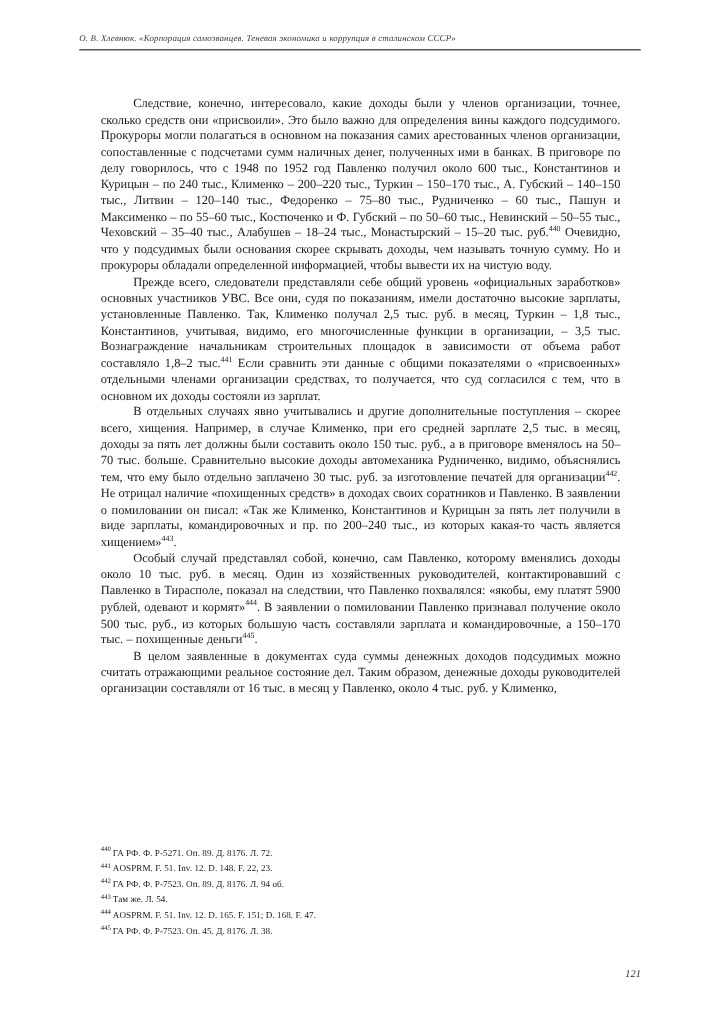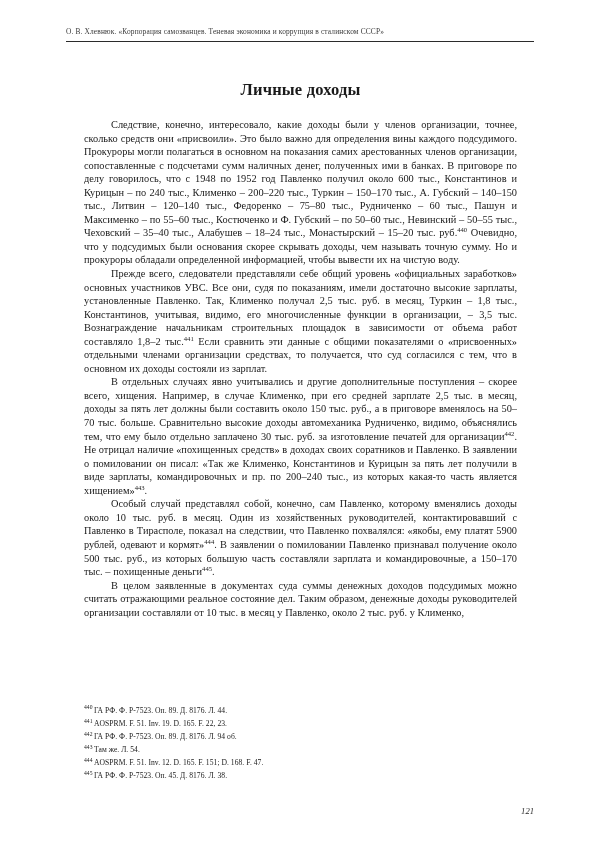--- a/index.html
+++ b/index.html
@@ -24,20 +24,21 @@
   .runhead {
     position: absolute;
     top: 27px;
     left: 66px;
     width: 468px;
     font-size: 7.4px;
     letter-spacing: 0.02em;
     color: #3a3a3a;
     white-space: nowrap;
     text-align: left;
+    font-style: italic;
   }
   .runhead-rule {
     position: absolute;
     top: 41px;
     left: 66px;
     width: 468px;
     height: 1px;
     background: #2b2b2b;
   }
   
@@ -111,39 +112,38 @@
 </head>
 <body>
 
 <div class="page">
 
   <div class="runhead">О. В. Хлевнюк. «Корпорация самозванцев. Теневая экономика и коррупция в сталинском СССР»</div>
   <div class="runhead-rule"></div>
 
   <div class="content">
 
-    <h1 class="title">Личные доходы</h1>
 
     <p class="para"><span>Следствие, конечно, интересовало, какие доходы были у членов организации, точнее, сколько средств они «присвоили». Это было важно для определения вины каждого подсудимого. Прокуроры могли полагаться в основном на показания самих арестованных членов организации, сопоставленные с подсчетами сумм наличных денег, полученных ими в банках. В приговоре по делу говорилось, что с 1948 по 1952 год Павленко получил около 600 тыс., Константинов и Курицын – по 240 тыс., Клименко – 200–220 тыс., Туркин – 150–170 тыс., А. Губский – 140–150 тыс., Литвин – 120–140 тыс., Федоренко – 75–80 тыс., Рудниченко – 60 тыс., Пашун и Максименко – по 55–60 тыс., Костюченко и Ф. Губский – по 50–60 тыс., Невинский – 50–55 тыс., Чеховский – 35–40 тыс., Алабушев – 18–24 тыс., Монастырский – 15–20 тыс. руб.</span><sup class="fn">440</sup><span> Очевидно, что у подсудимых были основания скорее скрывать доходы, чем называть точную сумму. Но и прокуроры обладали определенной информацией, чтобы вывести их на чистую воду.</span></p>
 
     <p class="para"><span>Прежде всего, следователи представляли себе общий уровень «официальных заработков» основных участников УВС. Все они, судя по показаниям, имели достаточно высокие зарплаты, установленные Павленко. Так, Клименко получал 2,5 тыс. руб. в месяц, Туркин – 1,8 тыс., Константинов, учитывая, видимо, его многочисленные функции в организации, – 3,5 тыс. Вознаграждение начальникам строительных площадок в зависимости от объема работ составляло 1,8–2 тыс.</span><sup class="fn">441</sup><span> Если сравнить эти данные с общими показателями о «присвоенных» отдельными членами организации средствах, то получается, что суд согласился с тем, что в основном их доходы состояли из зарплат.</span></p>
 
     <p class="para"><span>В отдельных случаях явно учитывались и другие дополнительные поступления – скорее всего, хищения. Например, в случае Клименко, при его средней зарплате 2,5 тыс. в месяц, доходы за пять лет должны были составить около 150 тыс. руб., а в приговоре вменялось на 50–70 тыс. больше. Сравнительно высокие доходы автомеханика Рудниченко, видимо, объяснялись тем, что ему было отдельно заплачено 30 тыс. руб. за изготовление печатей для организации</span><sup class="fn">442</sup><span>. Не отрицал наличие «похищенных средств» в доходах своих соратников и Павленко. В заявлении о помиловании он писал: «Так же Клименко, Константинов и Курицын за пять лет получили в виде зарплаты, командировочных и пр. по 200–240 тыс., из которых какая-то часть является хищением»</span><sup class="fn">443</sup><span>.</span></p>
 
     <p class="para"><span>Особый случай представлял собой, конечно, сам Павленко, которому вменялись доходы около 10 тыс. руб. в месяц. Один из хозяйственных руководителей, контактировавший с Павленко в Тирасполе, показал на следствии, что Павленко похвалялся: «якобы, ему платят 5900 рублей, одевают и кормят»</span><sup class="fn">444</sup><span>. В заявлении о помиловании Павленко признавал получение около 500 тыс. руб., из которых большую часть составляли зарплата и командировочные, а 150–170 тыс. – похищенные деньги</span><sup class="fn">445</sup><span>.</span></p>
 
-    <p class="para"><span>В целом заявленные в документах суда суммы денежных доходов подсудимых можно считать отражающими реальное состояние дел. Таким образом, денежные доходы руководителей организации составляли от 10 тыс. в месяц у Павленко, около 2 тыс. руб. у Клименко,</span></p>
+    <p class="para"><span>В целом заявленные в документах суда суммы денежных доходов подсудимых можно считать отражающими реальное состояние дел. Таким образом, денежные доходы руководителей организации составляли от 16 тыс. в месяц у Павленко, около 4 тыс. руб. у Клименко,</span></p>
 
   </div>
 
   <div class="fnrule"></div>
 
   <div class="footnotes">
-    <p class="fnote"><sup>440</sup><span>ГА РФ. Ф. Р-7523. Оп. 89. Д. 8176. Л. 44.</span></p>
-    <p class="fnote"><sup>441</sup><span>AOSPRM. F. 51. Inv. 19. D. 165. F. 22, 23.</span></p>
+    <p class="fnote"><sup>440</sup><span>ГА РФ. Ф. Р-5271. Оп. 89. Д. 8176. Л. 72.</span></p>
+    <p class="fnote"><sup>441</sup><span>AOSPRM. F. 51. Inv. 12. D. 148. F. 22, 23.</span></p>
     <p class="fnote"><sup>442</sup><span>ГА РФ. Ф. Р-7523. Оп. 89. Д. 8176. Л. 94 об.</span></p>
     <p class="fnote"><sup>443</sup><span>Там же. Л. 54.</span></p>
     <p class="fnote"><sup>444</sup><span>AOSPRM. F. 51. Inv. 12. D. 165. F. 151; D. 168. F. 47.</span></p>
     <p class="fnote"><sup>445</sup><span>ГА РФ. Ф. Р-7523. Оп. 45. Д. 8176. Л. 38.</span></p>
   </div>
 
   <div class="folio">121</div>
 
 </div>
 

